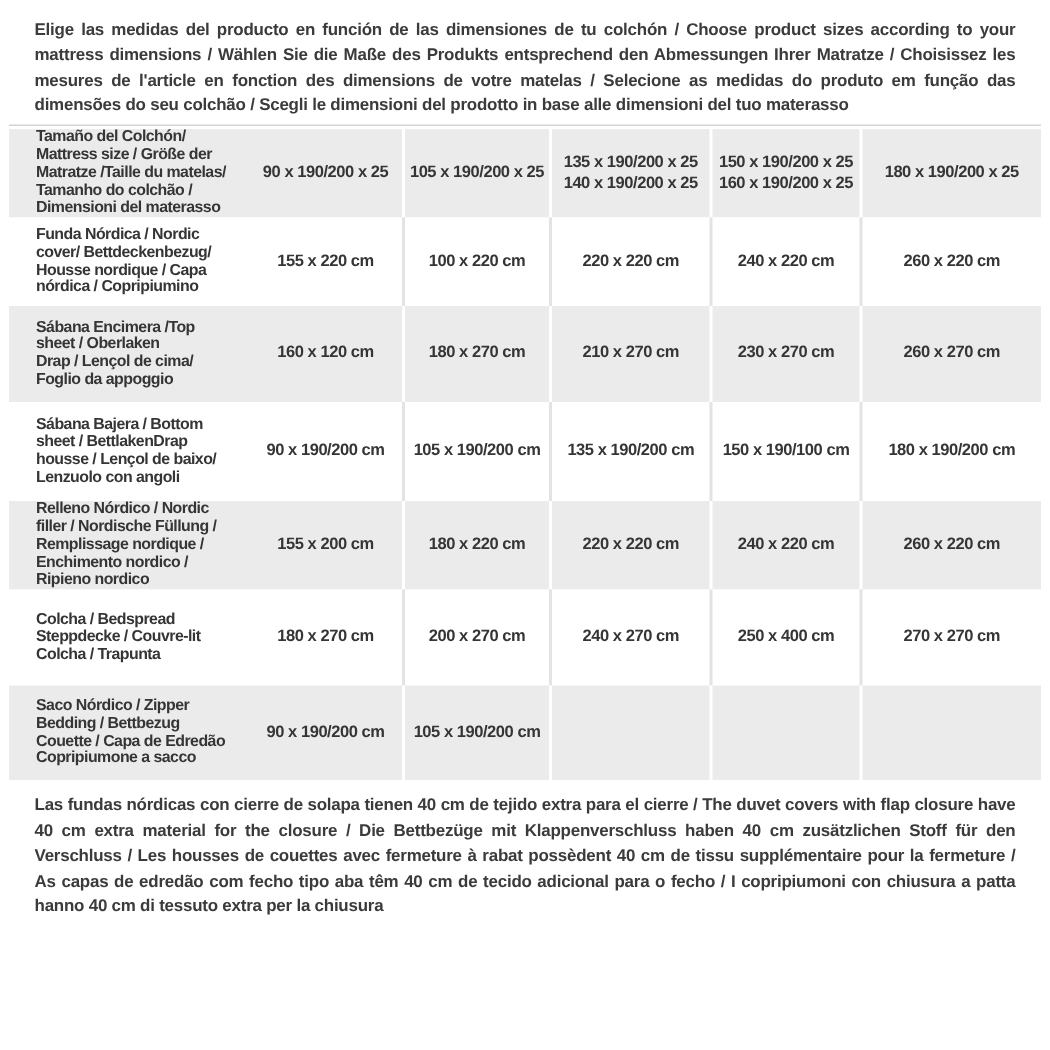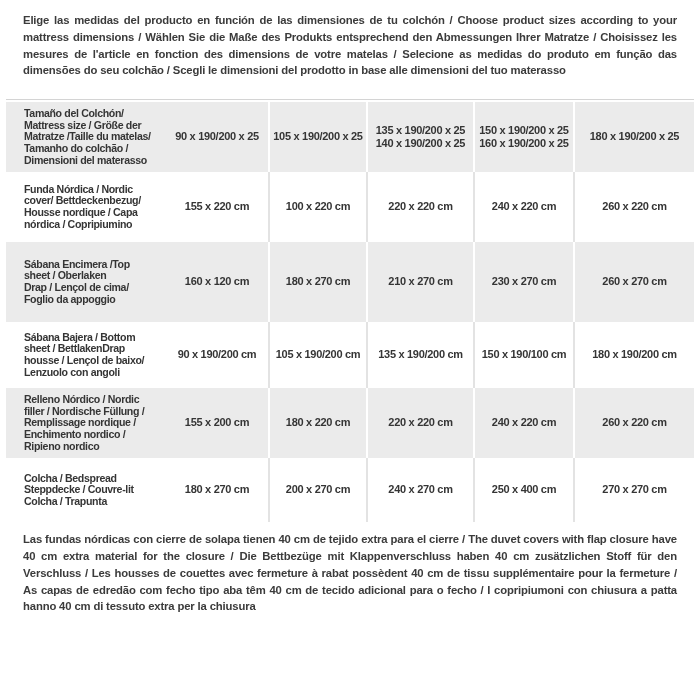--- a/index.html
+++ b/index.html
@@ -8,21 +8,21 @@
     font-family:"Liberation Sans",sans-serif;
     font-weight:bold;color:#3a3a3a;
     -webkit-font-smoothing:antialiased;
   }
   .page{padding-top:12px;}
   .para{
     margin:0 23px;
     font-size:11.3px;line-height:16.8px;
     text-align:justify;letter-spacing:-0.15px;color:#3b3b3b;
   }
-  .intro{margin-bottom:20px;}
+  .intro{margin-bottom:4px;}
   .note{margin-top:9px;}
   .table-wrap{
     margin-left:6px;width:688px;
     border-top:1px solid #d4d4d4;
     padding-top:2px;
   }
   table{border-collapse:collapse;table-layout:fixed;width:688px;}
   tr:nth-child(odd){background:#ebebeb;}
   tr:nth-child(even){background:#ffffff;}
   td{vertical-align:middle;padding:0;}
@@ -32,21 +32,21 @@
     letter-spacing:-0.35px;white-space:pre-line;color:#353535;
   }
   td.val{
     text-align:center;
     font-size:11px;line-height:13.5px;
     letter-spacing:-0.3px;white-space:pre-line;color:#353535;
   }
   .val + .val{border-left:2px solid transparent;}
   tr:nth-child(odd) .val + .val{border-left-color:#ffffff;}
   tr:nth-child(even) .val + .val{border-left-color:#e3e3e3;}
-  tr.h70{height:70px;margin-top:44px;} tr.h68{height:80px;} tr.h66{height:66px;}
+  tr.h70{height:59px;margin-top:44px;} tr.h68{height:64px;} tr.h66{height:66px;}
   tr.h64{height:64px;border-radius:26px;} tr.h63{height:63px;}
 </style>
 </head>
 <body>
 
 <div class="page">
 
   <p class="para intro">Elige las medidas del producto en función de las dimensiones de tu colchón / Choose product sizes according to your mattress dimensions / Wählen Sie die Maße des Produkts entsprechend den Abmessungen Ihrer Matratze / Choisissez les mesures de l'article en fonction des dimensions de votre matelas / Selecione as medidas do produto em função das dimensões do seu colchão / Scegli le dimensioni del prodotto in base alle dimensioni del tuo materasso</p>
 
   <div class="table-wrap">
@@ -122,19 +122,30 @@
         <tr class="h64">
           <td class="lbl">Colcha / Bedspread
 Steppdecke / Couvre-lit
 Colcha / Trapunta</td>
           <td class="val">180 x 270 cm</td>
           <td class="val">200 x 270 cm</td>
           <td class="val">240 x 270 cm</td>
           <td class="val">250 x 400 cm</td>
           <td class="val">270 x 270 cm</td>
         </tr>
+        <tr class="h63">
+          <td class="lbl">Saco Nórdico / Zipper
+Bedding / Bettbezug
+Couette  / Capa de Edredão
+Copripiumone a sacco</td>
+          <td class="val">90 x 190/200 cm</td>
+          <td class="val">105 x 190/200 cm</td>
+          <td class="val"></td>
+          <td class="val"></td>
+          <td class="val"></td>
+        </tr>
       </tbody>
     </table>
   </div>
 
   <p class="para note">Las fundas nórdicas con cierre de solapa tienen 40 cm de tejido extra para el cierre  /  The duvet covers with flap closure have 40 cm extra material for the closure / Die Bettbezüge mit Klappenverschluss haben 40 cm zusätzlichen Stoff für den Verschluss / Les housses de couettes avec fermeture à rabat possèdent 40 cm de tissu supplémentaire pour la fermeture / As capas de edredão com fecho tipo aba têm 40 cm de tecido adicional para o fecho / I copripiumoni con chiusura a patta hanno 40 cm di tessuto extra per la chiusura</p>
 
 </div>
 
 </body></html>

